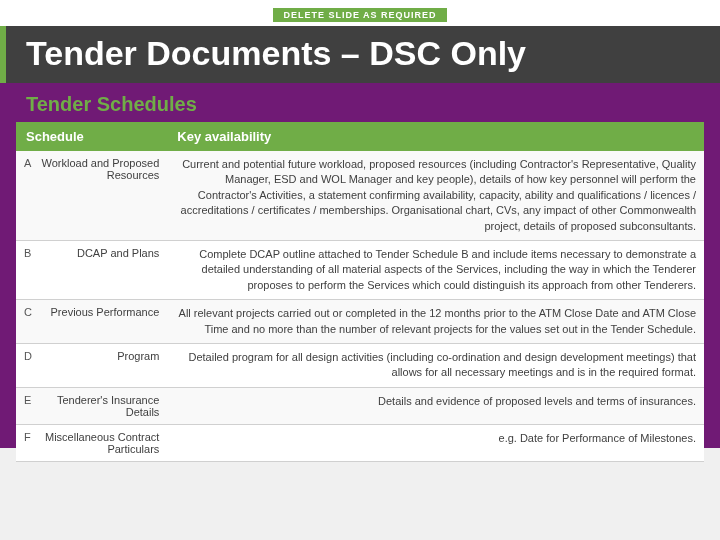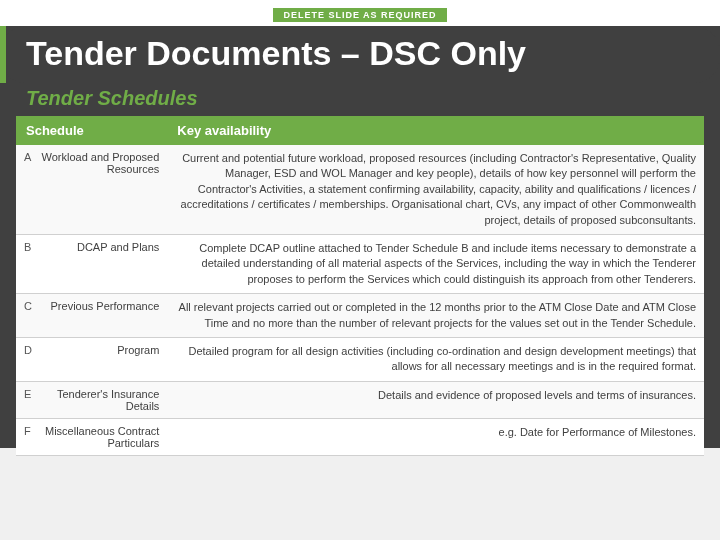--- a/index.html
+++ b/index.html
@@ -10,21 +10,21 @@
     body {
       width: 720px;
       height: 540px;
       font-family: Arial, sans-serif;
       background: #f0f0f0;
       overflow: hidden;
     }
     .page {
       width: 720px;
       height: 448px;
-      background: #404040;
+      background: #701a75;
       position: relative;
     }
     
     .delete-banner {
       text-align: center;
       padding: 4px 0;
       background: #ffffff;
     }
     .delete-banner span {
       background: #70ad47;
@@ -32,42 +32,40 @@
       font-size: 9px;
       font-weight: bold;
       letter-spacing: 1px;
       padding: 2px 10px;
     }
     
     .title-area {
       background: #404040;
       padding: 8px 4px 10px 20px;
       position: relative;
-      border-radius: 26px;
     }
     .title-area::before {
       content: '';
       display: block;
       width: 6px;
       background: #70ad47;
       position: absolute;
       left: 0;
       top: 0;
       bottom: 0;
     }
     .main-title {
       color: #ffffff;
       font-size: 34px;
       font-weight: bold;
       padding-left: 6px;
     }
     
     .subtitle-area {
-      padding: 4px 20px 6px 26px;
-      font-style: italic;
+      padding: 10px 20px 6px 26px;
     }
     .subtitle {
       color: #70ad47;
       font-size: 20px;
       font-weight: bold;
     }
     
     .table-wrapper {
       padding: 0 16px;
     }

